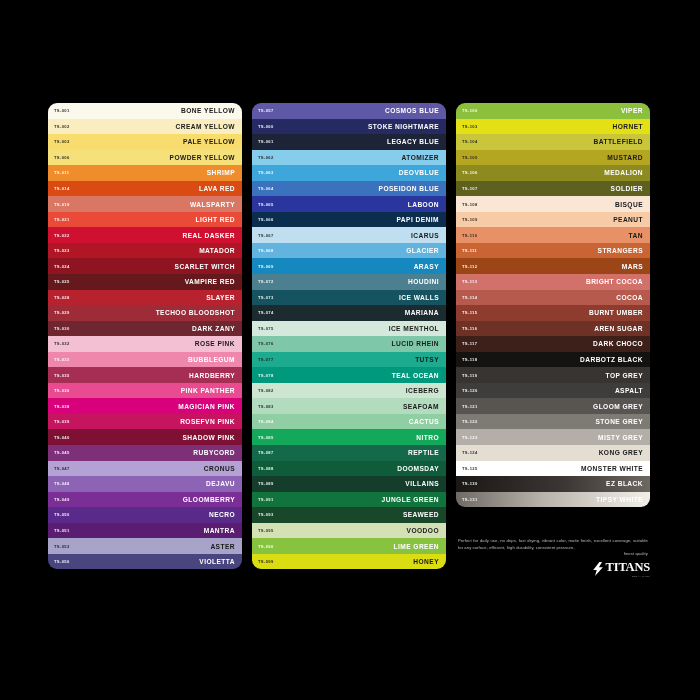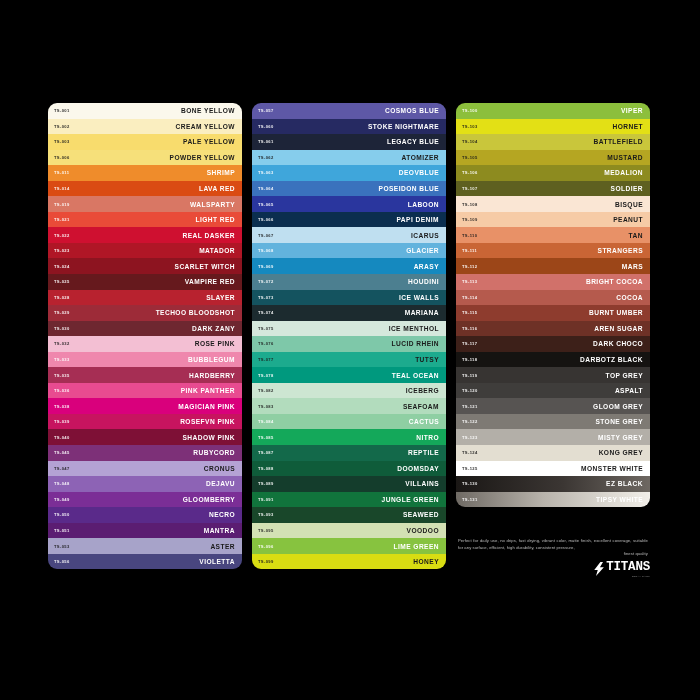--- a/index.html
+++ b/index.html
@@ -105,21 +105,21 @@
     display: flex;
     flex-direction: column;
     align-items: flex-end;
   }
   .brand-name {
     color: #ffffff;
     font-size: 12.5px;
     font-weight: 700;
     letter-spacing: -0.2px;
     line-height: 1;
-    font-family: Liberation Mono, monospace;
+    font-family: Liberation Serif, serif;
   }
   .brand-sub {
     color: #9a9a9a;
     font-size: 2.3px;
     letter-spacing: 0.3px;
     margin-top: 1.2px;
   }
 </style>
 </head>
 <body>

